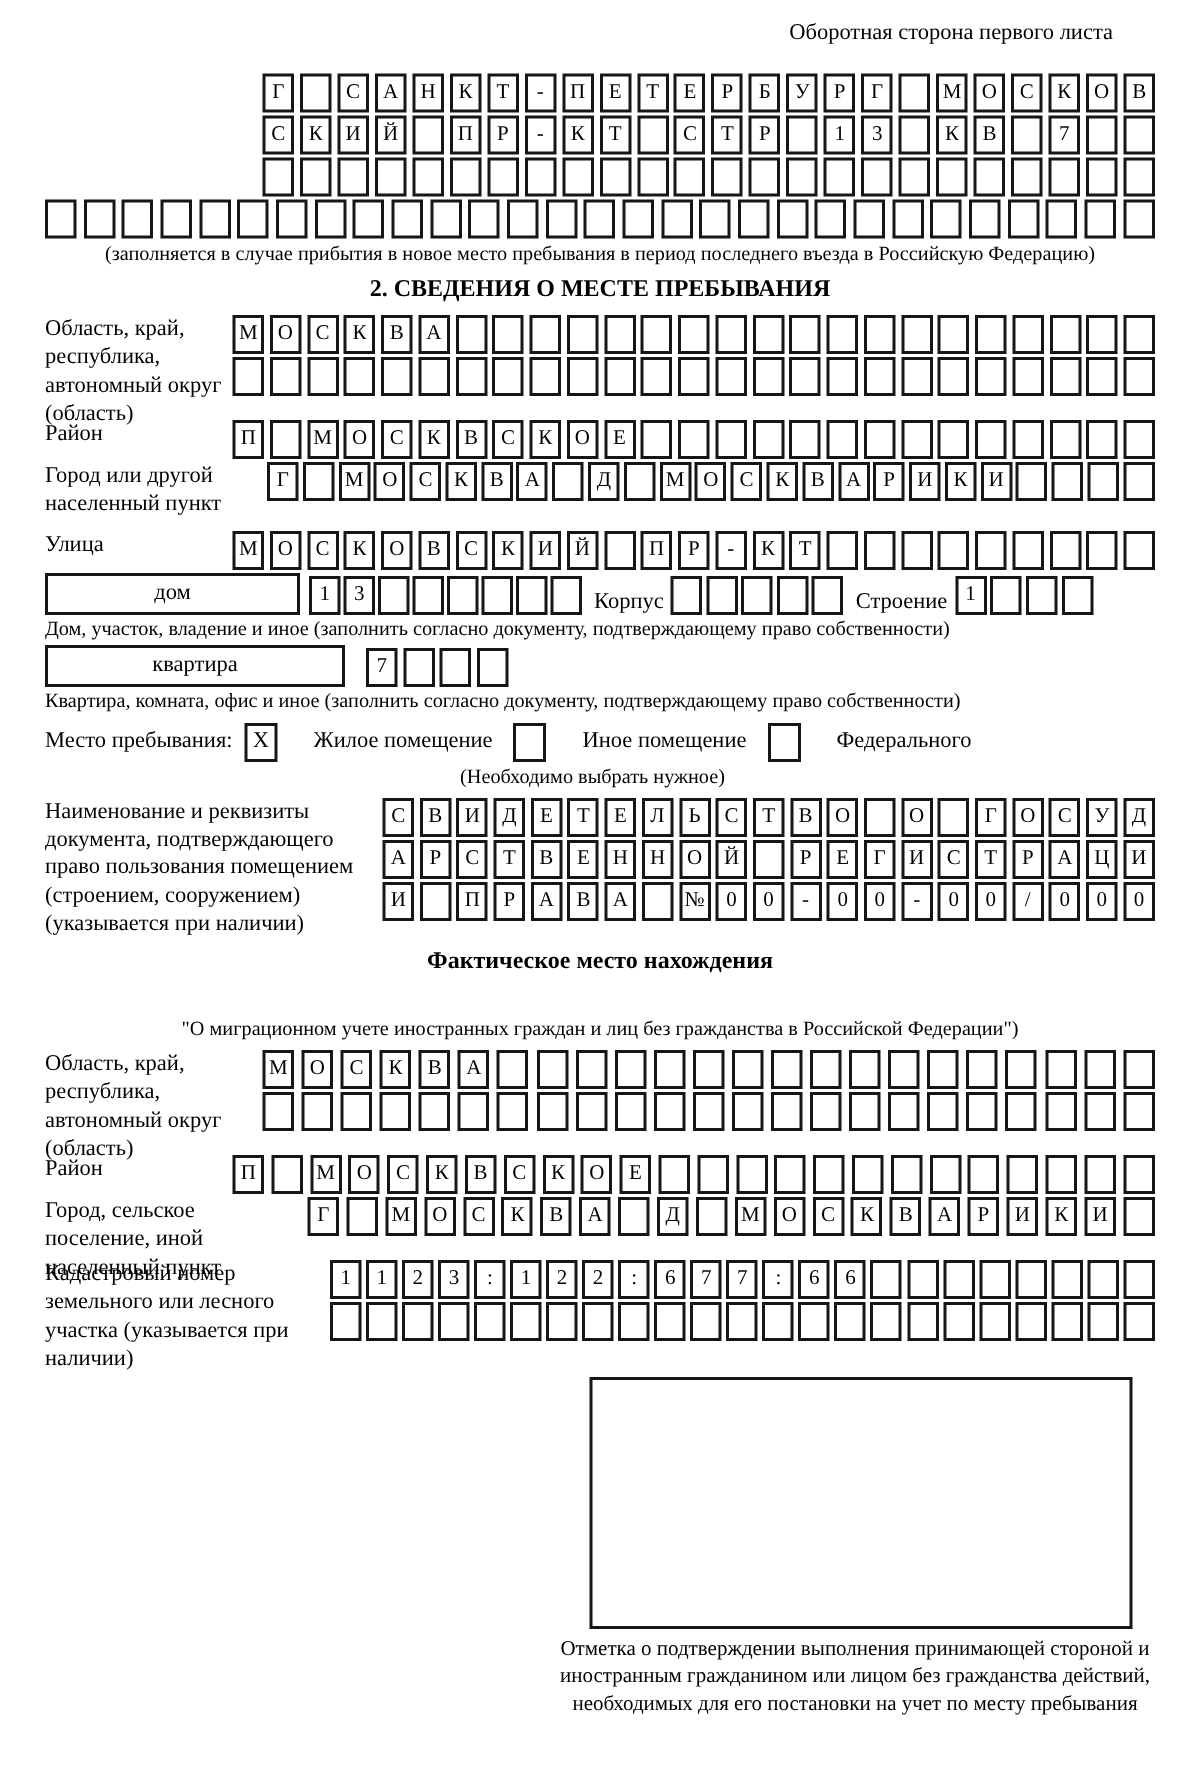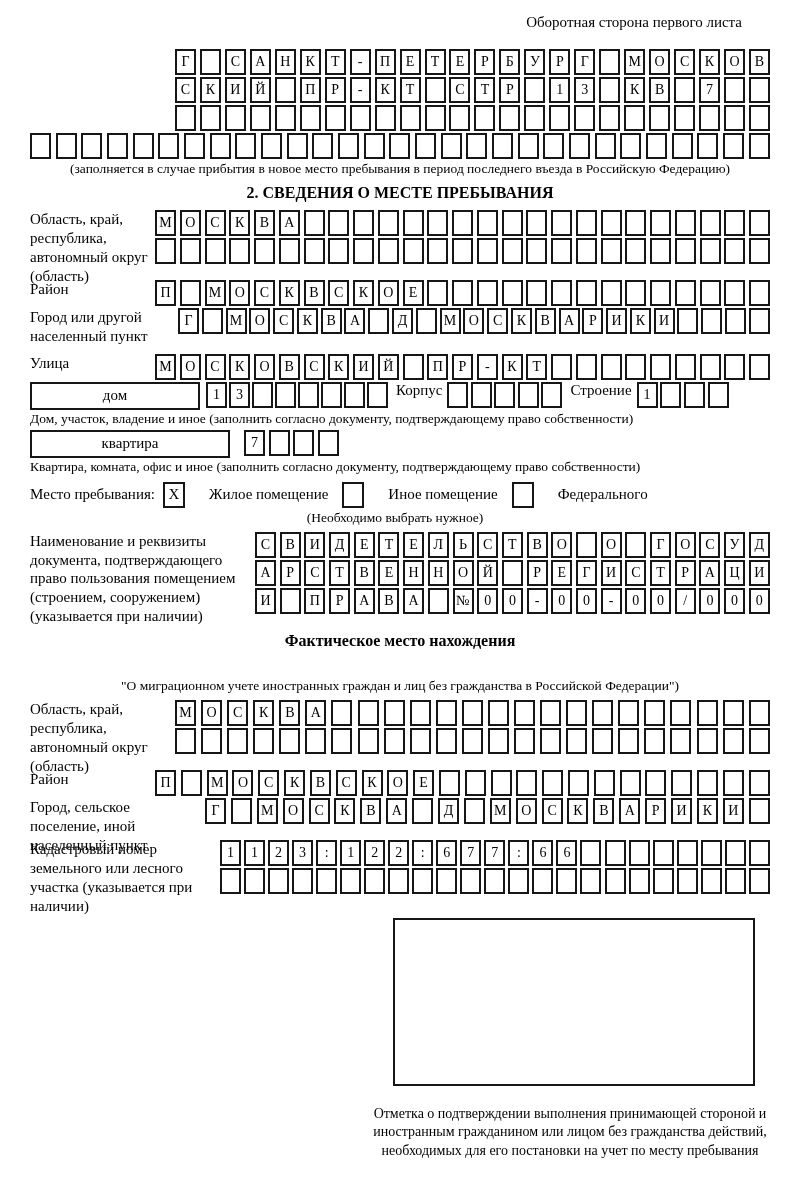--- a/index.html
+++ b/index.html
@@ -35,40 +35,40 @@
   .sec-title { text-align:center; font-weight:bold; font-size:16px; margin:6px 0 8px; }
 
   .mt18 { margin-top:18px; } .mt6 { margin-top:6px; }
   .mt4 { margin-top:20px; } .mt16 { margin-top:16px; }
 
   .bigbox {
     border:2px solid #161616; height:28px;
     display:flex; align-items:center; justify-content:center;
     font-size:15px; flex:0 0 auto;
   }
-  .houserow { display:flex; align-items:flex-start; width:740px; margin-top:2px; }
+  .houserow { display:flex; align-items:flex-end; width:740px; margin-top:2px; }
   .inline-lbl { font-size:15px; margin:0 5px 0 8px; white-space:nowrap; }
 
   .chk {
     width:22px; height:26px; border:2px solid #161616; flex:0 0 22px;
     display:flex; align-items:center; justify-content:center; font-size:15px;
   }
   .stayrow { display:flex; align-items:center; width:740px; margin-top:6px; font-size:15px; }
   .stayrow .opt-lbl { margin:0 14px 0 24px; }
   .stay-note { width:330px; margin-left:200px; text-align:center; font-size:13.5px; margin-top:2px; }
 
   .center-note { text-align:center; font-size:13.5px; line-height:1.3; }
   .fact-title { text-align:center; font-weight:bold; font-size:16px; margin-top:18px; margin-bottom:27px; }
 
   .stamp {
     width:362px; height:168px; border:2px solid #161616;
     margin-left:363px; margin-top:24px; background:#fff;
   }
   .stamp-caption {
-    width:400px; margin-left:340px; margin-top:19px;
+    width:400px; margin-left:340px; margin-top:5px;
     text-align:center; font-size:14px; line-height:1.3;
   }
 </style>
 </head>
 <body>
 
 <div class="page">
 
   <div class="hdr">Оборотная сторона первого листа</div>
 

